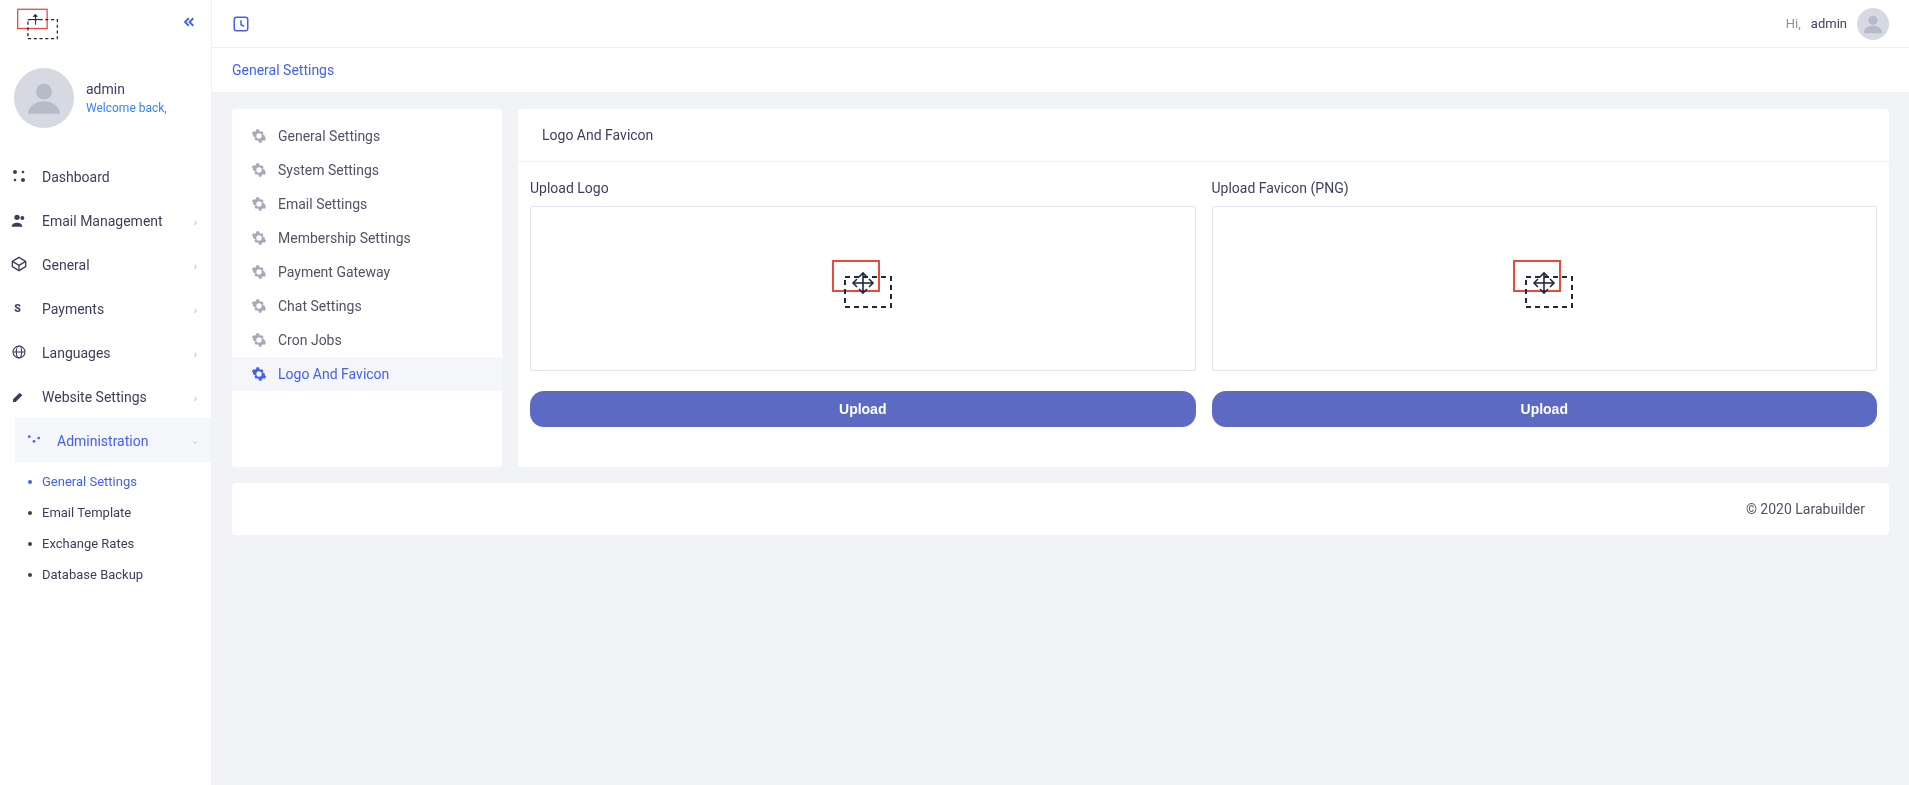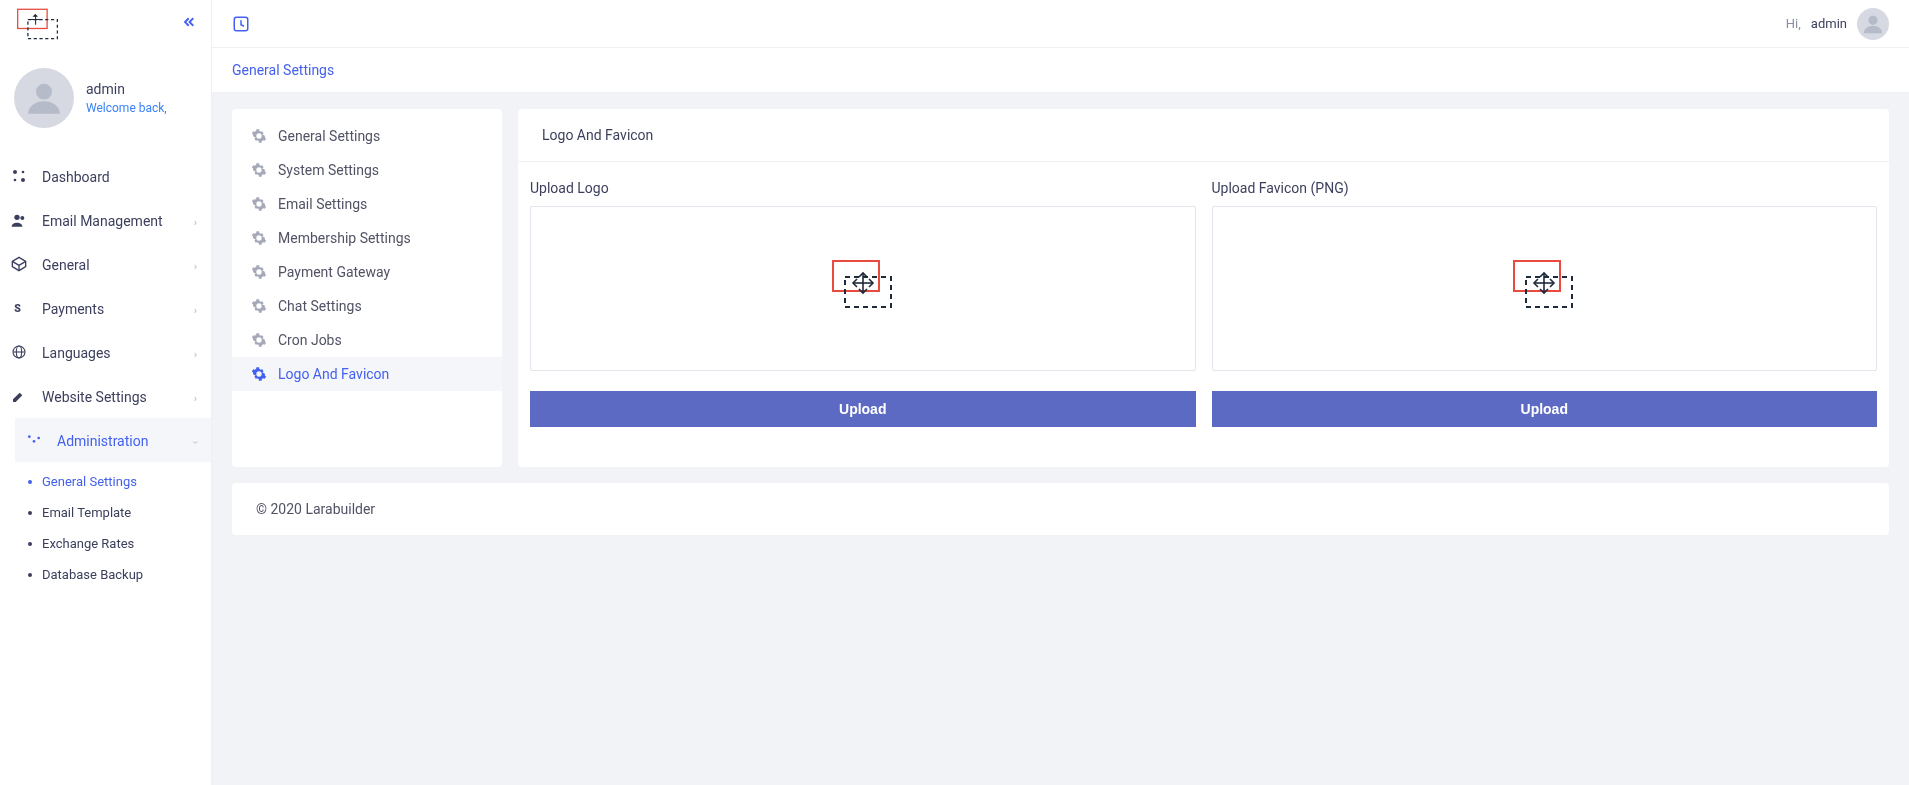--- a/index.html
+++ b/index.html
@@ -126,25 +126,25 @@
 .upload-col { display: flex; flex-direction: column; }
 .upload-label { font-size: 14px; color: #3b3f5c; margin-bottom: 10px; }
 .upload-box {
   border: 1px solid #e3e5ec; height: 165px;
   display: flex; align-items: center; justify-content: center;
   margin-bottom: 20px; border-radius: 2px;
 }
 .upload-btn {
   background: #5c6ac4; color: #fff; border: none;
   padding: 10px 0; font-size: 14px; font-weight: 600;
-  border-radius: 0; cursor: pointer;
+  border-radius: 14px; cursor: pointer;
 }
 .footer {
   margin: 16px 20px 20px; background: #fff; border-radius: 4px;
-  padding: 18px 24px; color: #515365; font-size: 14px;
+  padding: 18px 24px; color: #515365; font-size: 14px; text-align: right;
 }
 .placeholder-graphic { display: inline-block; }
 </style>
 </head>
 <body>
 
 <div class="app">
   <aside class="sidebar">
     <div class="logo-row">
       <span class="logo-img placeholder-graphic">

